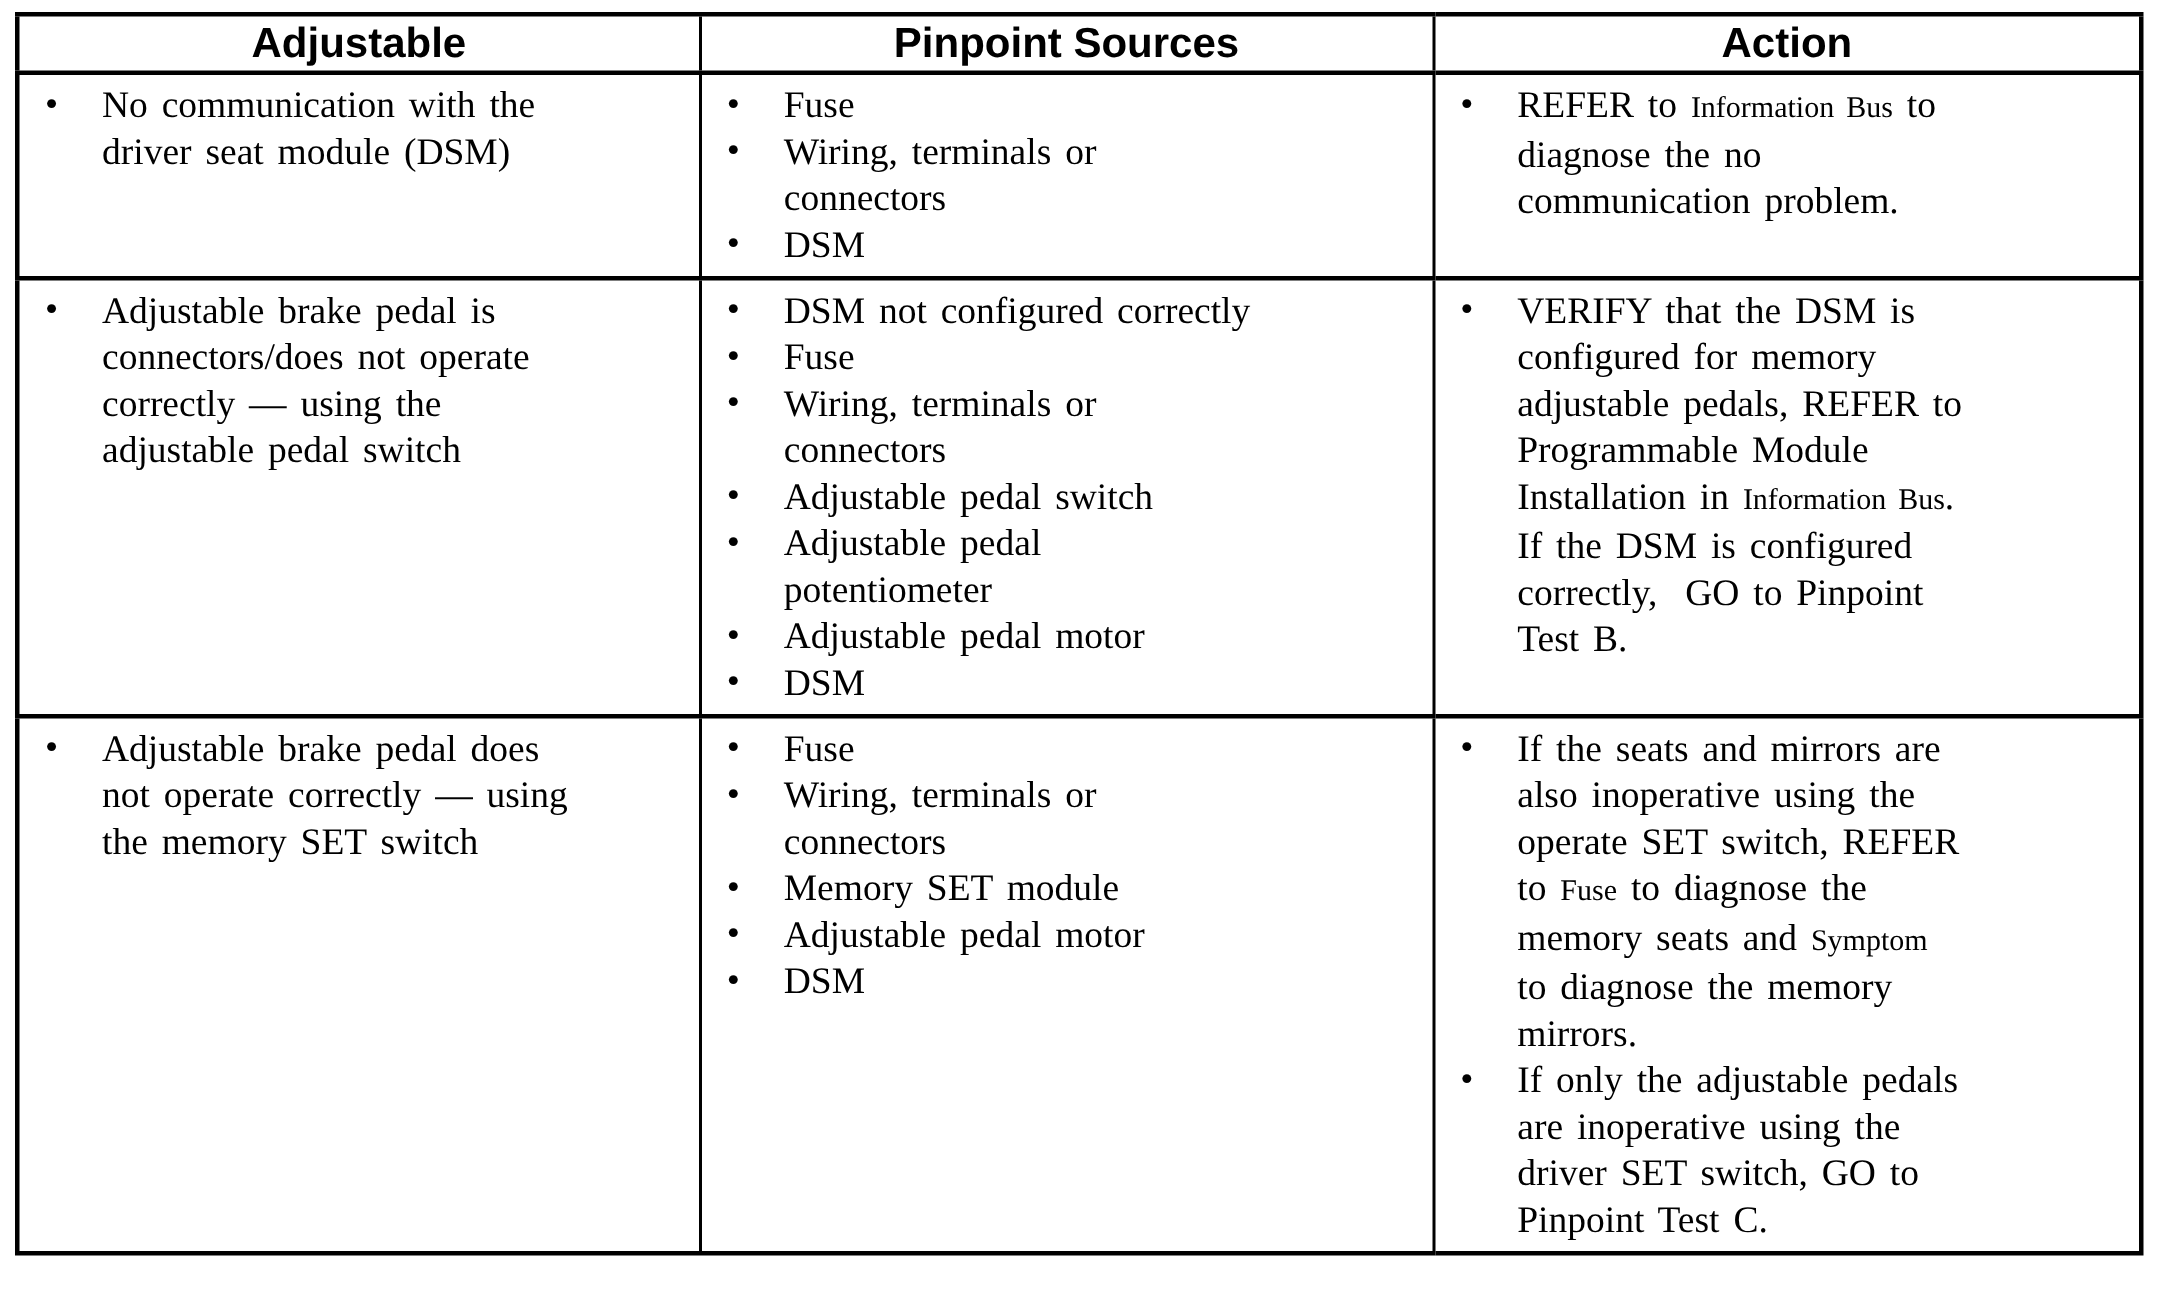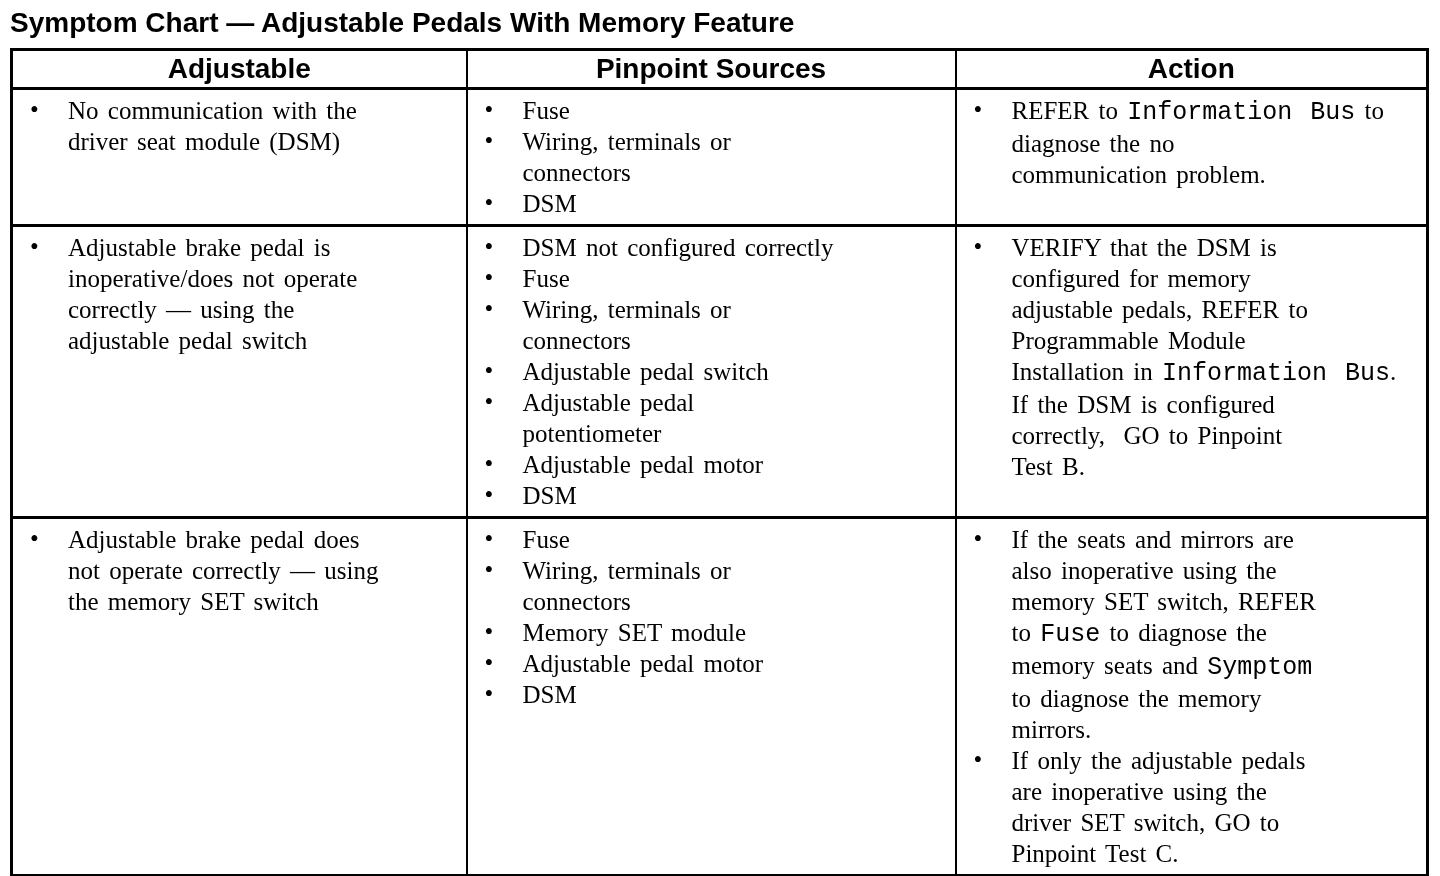--- a/index.html
+++ b/index.html
@@ -70,31 +70,30 @@
   }
   ul.bullet-list .bullet {
     position: absolute;
     left: 17px;
     top: -1px;
   }
   .li-text {
     white-space: pre-wrap;
   }
   .li-text .sans {
-    font-family: Liberation Mono, monospace;
-    font-size: 25px;
+    font-family: Liberation Serif, serif;
+    font-size: 20px;
     margin-top: 43px;
   }
 </style>
 </head>
 <body>
 
 <div class="page">
 
-  <h1 class="doc-title">Symptom Chart — Adjustable Pedals With Memory Feature</h1>
 
   <table class="symptom-chart">
     <colgroup>
       <col class="col-condition">
       <col class="col-sources">
       <col class="col-action">
     </colgroup>
     <thead>
       <tr>
         <th>Adjustable</th>
@@ -123,21 +122,21 @@
               <li><span class="bullet">•</span><span class="li-text"><span>REFER to </span><span class="sans">Information Bus</span><span> to
 diagnose the no
 communication problem.</span></span></li>
             </ul>
         </td>
       </tr>
       <tr class="row-2">
         <td>
           <ul class="bullet-list">
               <li><span class="bullet">•</span><span class="li-text"><span>Adjustable brake pedal is
-inoperative/does not operate
+connectors/does not operate
 correctly — using the
 adjustable pedal switch</span></span></li>
             </ul>
         </td>
         <td>
           <ul class="bullet-list">
               <li><span class="bullet">•</span><span class="li-text"><span>DSM not configured correctly</span></span></li>
               <li><span class="bullet">•</span><span class="li-text"><span>Fuse</span></span></li>
               <li><span class="bullet">•</span><span class="li-text"><span>Wiring, terminals or
 connectors</span></span></li>
@@ -176,21 +175,21 @@
 connectors</span></span></li>
               <li><span class="bullet">•</span><span class="li-text"><span>Memory SET module</span></span></li>
               <li><span class="bullet">•</span><span class="li-text"><span>Adjustable pedal motor</span></span></li>
               <li><span class="bullet">•</span><span class="li-text"><span>DSM</span></span></li>
             </ul>
         </td>
         <td>
           <ul class="bullet-list">
               <li><span class="bullet">•</span><span class="li-text"><span>If the seats and mirrors are
 also inoperative using the
-memory SET switch, REFER
+operate SET switch, REFER
 to </span><span class="sans">Fuse</span><span> to diagnose the
 memory seats and </span><span class="sans">Symptom</span><span>
 to diagnose the memory
 mirrors.</span></span></li>
               <li><span class="bullet">•</span><span class="li-text"><span>If only the adjustable pedals
 are inoperative using the
 driver SET switch, GO to
 Pinpoint Test C.</span></span></li>
             </ul>
         </td>

